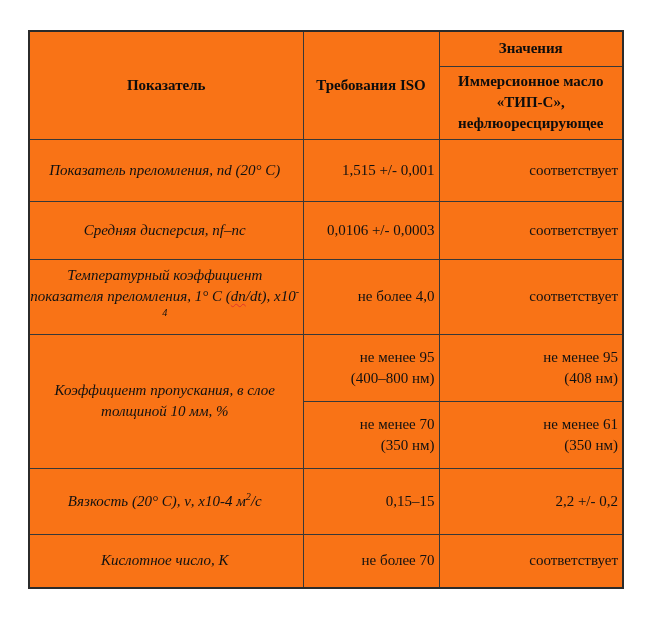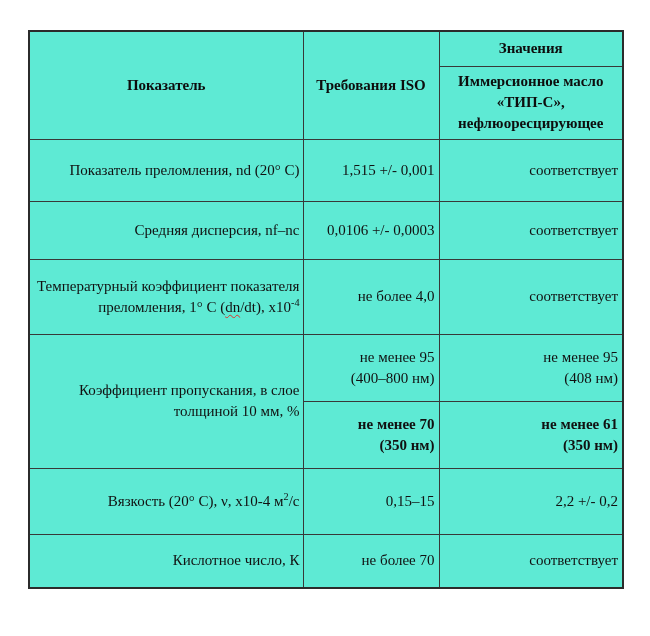--- a/index.html
+++ b/index.html
@@ -31,31 +31,32 @@
     table-layout: fixed;
     width: 594px;
     margin: 30px 28px 0 28px;
     border: 2px solid #2b2b2b;
   }
   .spec-table th, .spec-table td {
     border: 1px solid #383838;
     font-size: 15px;
     line-height: 1.38;
     vertical-align: middle;
-    background: #5eead4;
+    background: #f97316;
   }
   .spec-table th {
     font-weight: bold;
     text-align: center;
     padding: 3px 6px;
     color: #0d0d0d;
   }
   .spec-table td.label-cell {
-    text-align: right;
+    text-align: center;
     padding: 5px 3px 5px 0;
+    font-style: italic;
   }
   .spec-table td.val-cell {
     text-align: right;
     padding: 4px 4px;
   }
   .line { display: block; }
   sup { font-size: 0.68em; line-height: 0; }
   .spellcheck {
     text-decoration: underline;
     text-decoration-style: wavy;
@@ -63,21 +64,21 @@
     text-decoration-thickness: 1px;
     text-underline-offset: 2px;
   }
   
   thead tr:nth-child(1) { height: 35px; }
   thead tr:nth-child(2) { height: 73px; }
   tbody tr:nth-child(1) { height: 62px; }
   tbody tr:nth-child(2) { height: 58px; }
   tbody tr:nth-child(3) { height: 75px; }
   tbody tr:nth-child(4) { height: 67px; }
-  tbody tr:nth-child(5) { height: 67px; font-weight: bold; }
+  tbody tr:nth-child(5) { height: 67px; }
   tbody tr:nth-child(6) { height: 66px; }
   tbody tr:nth-child(7) { height: 54px; }
 </style>
 </head>
 <body>
 
 <div class="page">
 
 
   <table class="spec-table">

